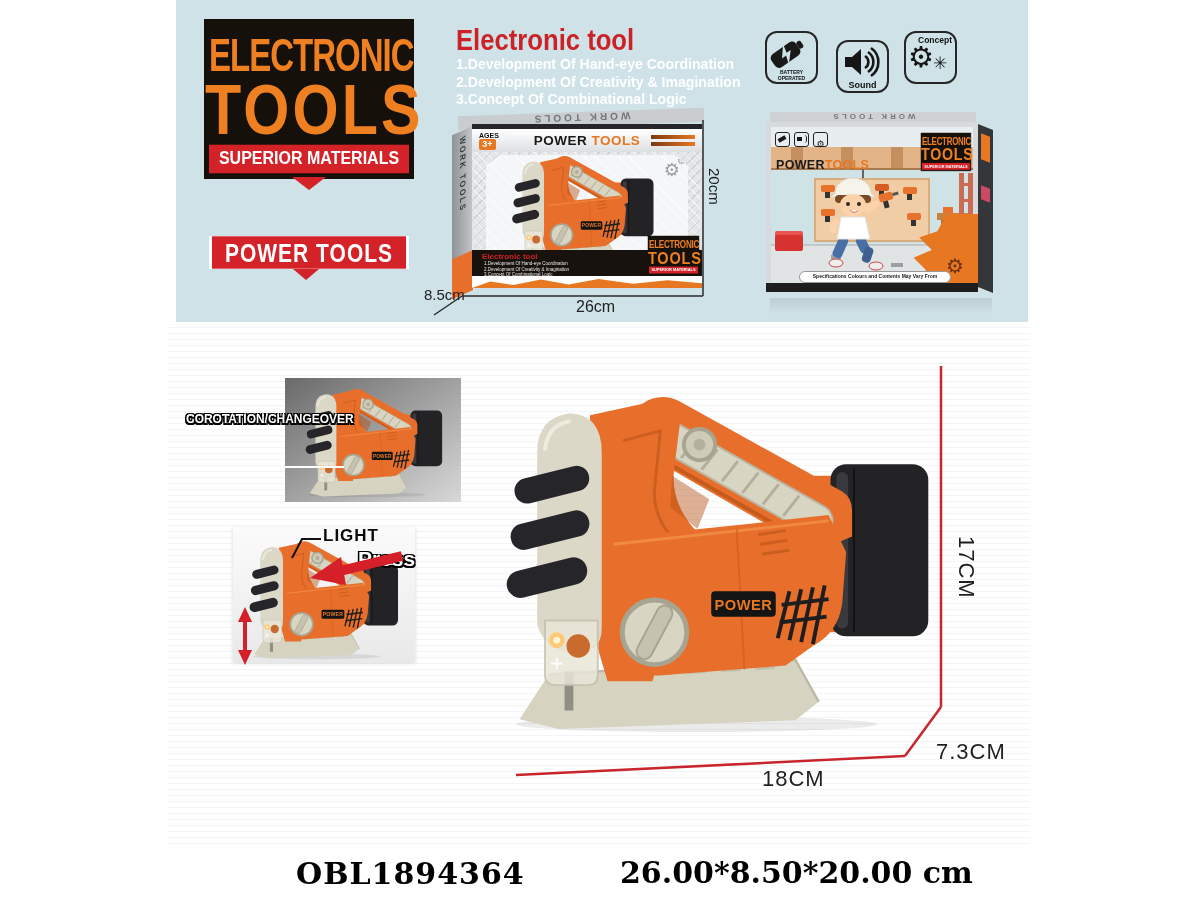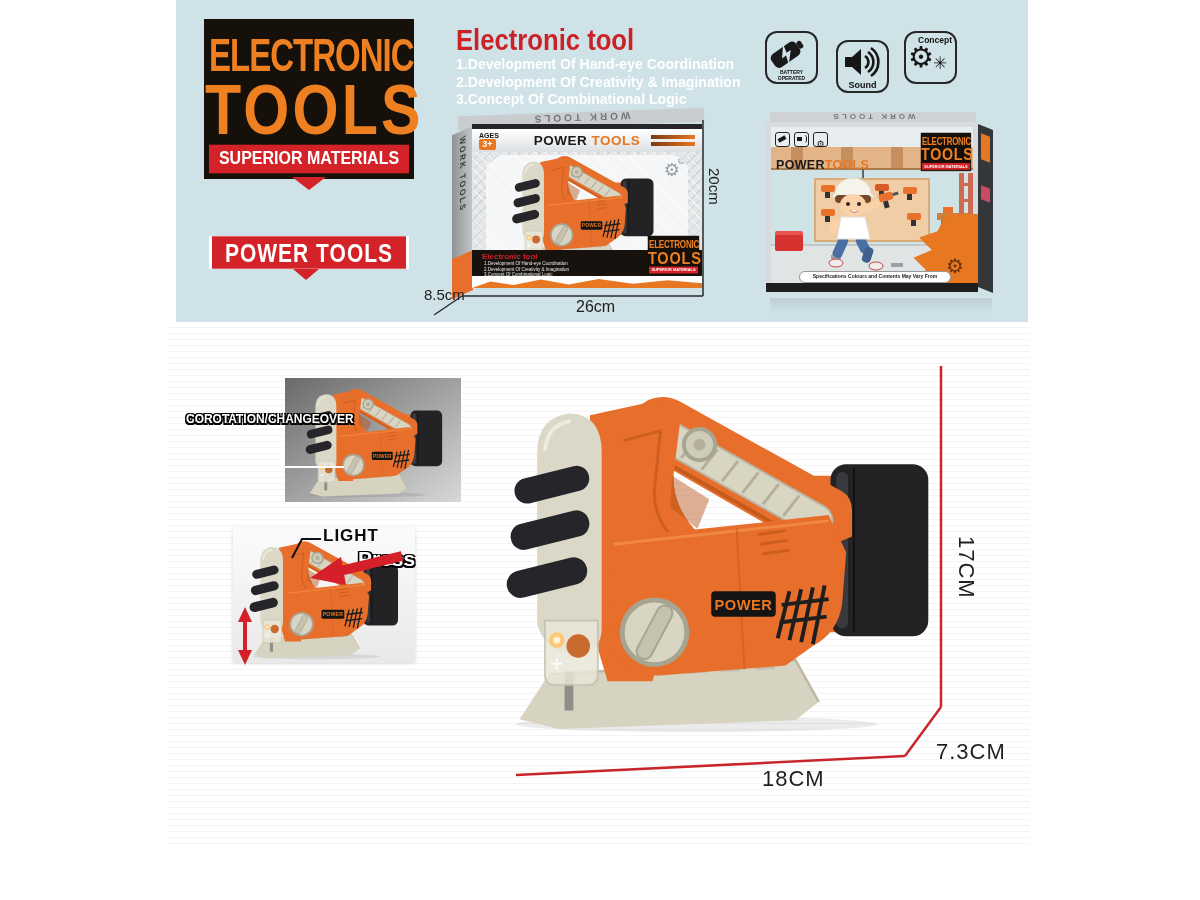--- a/index.html
+++ b/index.html
@@ -408,20 +408,22 @@
   <div class="abs outline-label" style="left:358px;top:547px;font-size:21px;">Press</div>
 
   <svg class="abs" style="left:505px;top:382px;" width="432" height="352" viewBox="0 0 440 360">
       <use href="#jigsaw"></use>
     </svg>
 
   <div class="abs vtext dim-label" style="left:953px;top:536px;height:80px;">17CM</div>
   <div class="abs dim-label" style="left:762px;top:766px;">18CM</div>
   <div class="abs dim-label" style="left:936px;top:739px;">7.3CM</div>
 
+  <div class="abs footer-text" style="left:296px;top:856px;letter-spacing:1px;">OBL1894364</div>
+  <div class="abs footer-text" style="left:620px;top:855px;">26.00*8.50*20.00 cm</div>
 
   <svg class="abs" style="left:0;top:0;z-index:10;pointer-events:none;" width="1200" height="900" viewBox="0 0 1200 900">
 
     <g stroke="#c9252c" stroke-width="2.5" fill="none">
       <path d="M941,366 V707"></path>
       <path d="M941,707 L905,756"></path>
       <path d="M516,775 L905,756"></path>
     </g>
 
     <g stroke="#2a2a2a" stroke-width="1.5" fill="none">

